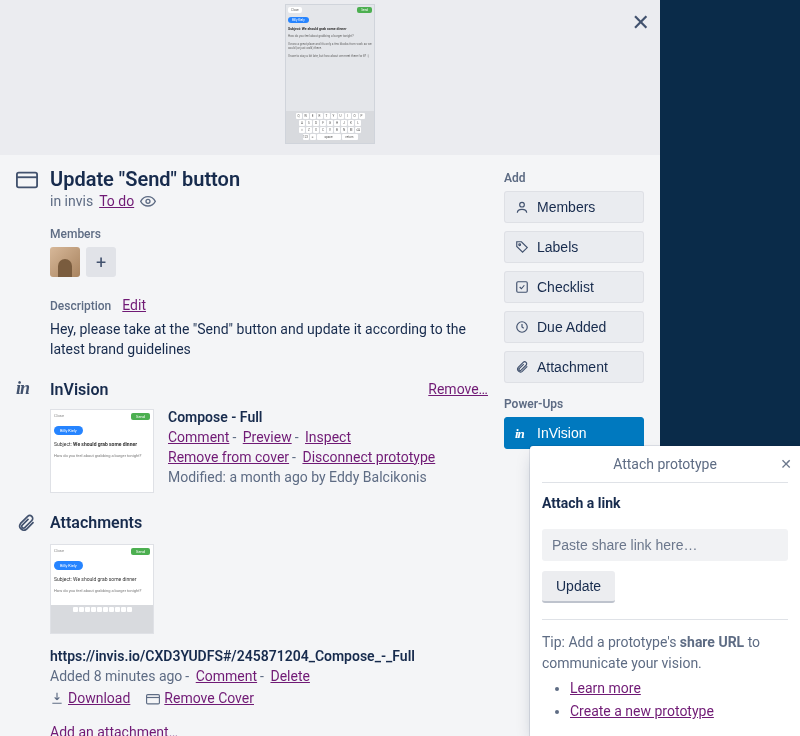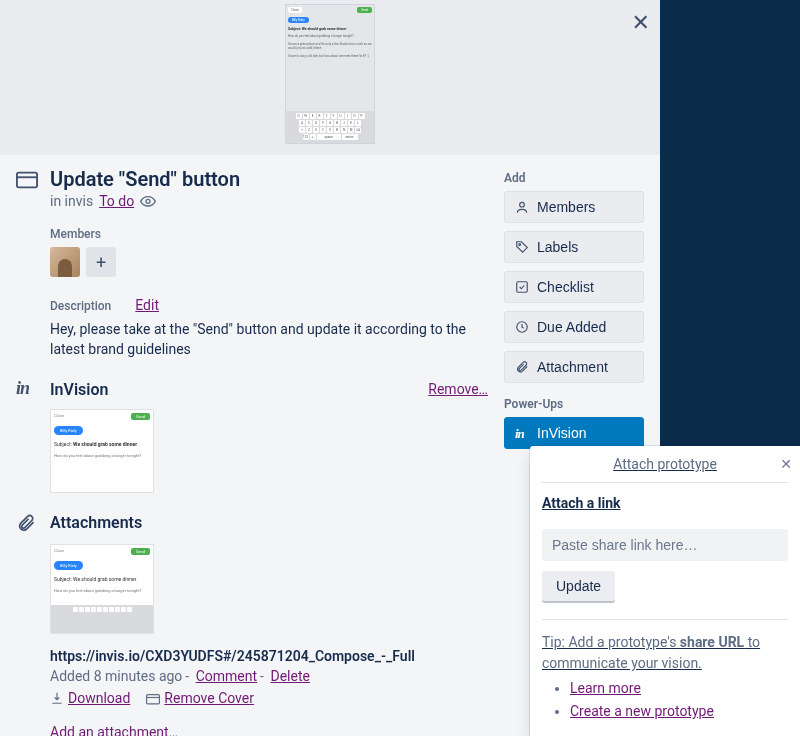--- a/index.html
+++ b/index.html
@@ -39,21 +39,21 @@
   .section-icon { position:absolute; left:0; top:0; width:22px; color:#42526e; }
   .section-label { font-size:12px; color:#5e6c84; font-weight:500; margin-bottom:6px; }
   .section-title { font-size:16px; font-weight:600; color:#172b4d; }
   .section-head-row { display:flex; justify-content:space-between; align-items:center; }
 
   .members-row { display:flex; gap:6px; }
   .avatar { width:30px; height:30px; border-radius:3px; background:linear-gradient(135deg,#d7b899 0%, #a8835f 100%); display:flex; align-items:flex-end; justify-content:center; overflow:hidden; font-size:7px; }
   .avatar::after { content:""; width:14px; height:18px; background:#7a5c3e; border-radius:7px 7px 0 0; }
   .add-btn { width:30px; height:30px; border-radius:3px; background:rgba(9,30,66,.08); display:flex; align-items:center; justify-content:center; color:#42526e; font-size:18px; cursor:pointer; }
 
-  .desc-head { display:flex; gap:24px; align-items:baseline; margin-bottom:6px; }
+  .desc-head { display:flex; gap:11px; align-items:baseline; margin-bottom:6px; }
   .desc-text { color:#172b4d; line-height:1.45; }
 
   .invision-att { display:flex; gap:14px; margin-top:10px; }
   .thumb { width:104px; height:84px; background:#fff; border:1px solid #dfe1e6; flex-shrink:0; overflow:hidden; font-size:4px; position:relative; }
   .thumb .thdr { display:flex; justify-content:space-between; padding:3px; }
   .thumb .tcl { color:#888; }
   .thumb .tsn { background:#4caf50; color:#fff; padding:1px 5px; border-radius:2px; font-size:4px; }
   .thumb .tto { padding:3px; }
   .thumb .tpill { display:inline-block; background:#2684ff; color:#fff; border-radius:7px; padding:2px 6px; font-size:4px; }
   .thumb .tsub { padding:3px; font-size:5px; color:#333; }
@@ -67,21 +67,21 @@
   .dl-row { display:flex; gap:16px; align-items:center; margin-top:6px; color:#5e6c84; }
   .dl-row .mini-icon { width:14px; display:inline-block; margin-right:4px; vertical-align:-2px; }
 
   .sidebar h3 { font-size:12px; color:#5e6c84; font-weight:600; margin-bottom:6px; margin-top:4px; }
   .side-btn { width:100%; background:rgba(9,30,66,.04); border:none; border-radius:3px; padding:7px 10px; text-align:left; font-size:14px; color:#172b4d; font-weight:500; margin-bottom:8px; cursor:pointer; display:flex; align-items:center; gap:8px; border:1px solid rgba(9,30,66,.06);}
   .side-btn .si { width:14px; height:14px; color:#42526e; flex-shrink:0; }
   .side-btn.invision { background:#0079bf; color:#fff; border-color:#0079bf; }
   .side-btn.invision .si { color:#fff; }
 
   
-  .popover { position:absolute; right:0; bottom:0; width:270px; background:#fff; border-radius:3px 0 0 0; box-shadow: 0 0 0 1px rgba(9,30,66,.1), 0 8px 16px -4px rgba(9,30,66,.25); padding: 0; text-decoration: underline; }
+  .popover { position:absolute; right:0; bottom:0; width:270px; background:#fff; border-radius:3px 0 0 0; box-shadow: 0 0 0 1px rgba(9,30,66,.1), 0 8px 16px -4px rgba(9,30,66,.25); padding: 0; }
   .pop-head { text-align:center; padding:10px 12px; color:#5e6c84; font-size:14px; position:relative; border-bottom:1px solid rgba(9,30,66,.13); margin:0 12px; }
   .pop-close { position:absolute; right:-4px; top:10px; color:#6b778c; font-size:14px; cursor:pointer; }
   .pop-body { padding: 12px; }
   .pop-label { font-weight:700; font-size:14px; margin-bottom:18px; }
   .pop-input { width:100%; padding:8px 10px; border:none; background:rgba(9,30,66,.06); border-radius:3px; font-size:14px; color:#172b4d; margin-bottom:10px; }
   .pop-input::placeholder { color:#6b778c; }
   .pop-attach { background:rgba(9,30,66,.08); border:none; border-bottom:2px solid rgba(9,30,66,.2); border-radius:3px; padding:7px 14px; font-weight:500; font-size:14px; color:#172b4d; cursor:pointer; margin-bottom:16px; }
   .pop-hr { border:none; border-top:1px solid rgba(9,30,66,.13); margin-bottom:12px; }
   .pop-tip { font-size:14px; color:#5e6c84; line-height:1.5; }
   .pop-tip ul { margin-left:28px; margin-top:4px; }
@@ -198,20 +198,33 @@
         </div>
         <div class="invision-att">
           <div class="thumb">
             <div class="thdr">
                 <span class="tcl">Close</span>
                 <span class="tsn">Send</span>
               </div>
             <div class="tto"><span class="tpill">Billy Kiely</span></div>
             <div class="tsub">Subject: <b>We should grab some dinner</b></div>
             <div class="tbody">How do you feel about grabbing a burger tonight?</div>
+          </div>
+          <div class="att-body">
+            <div class="att-title">Compose - Full</div>
+            <div class="att-links">
+              <a>Comment</a><span class="att-sep">-</span>
+              <a>Preview</a><span class="att-sep">-</span>
+              <a>Inspect</a>
+            </div>
+            <div class="att-links">
+              <a>Remove from cover</a><span class="att-sep">-</span>
+              <a>Disconnect prototype</a>
+            </div>
+            <div class="att-meta">Modified: a month ago by Eddy Balcikonis</div>
           </div>
         </div>
       </div>
 
       <div class="section-with-icon">
         <span class="section-icon">
           <svg viewBox="0 0 24 24" width="20" height="20" fill="none" stroke="currentColor" stroke-width="2">
               <path d="M21 11l-8.5 8.5a5 5 0 01-7-7L14 4a3.5 3.5 0 015 5l-8.5 8.5a2 2 0 01-3-3L15 7"></path>
             </svg>
         </span>

